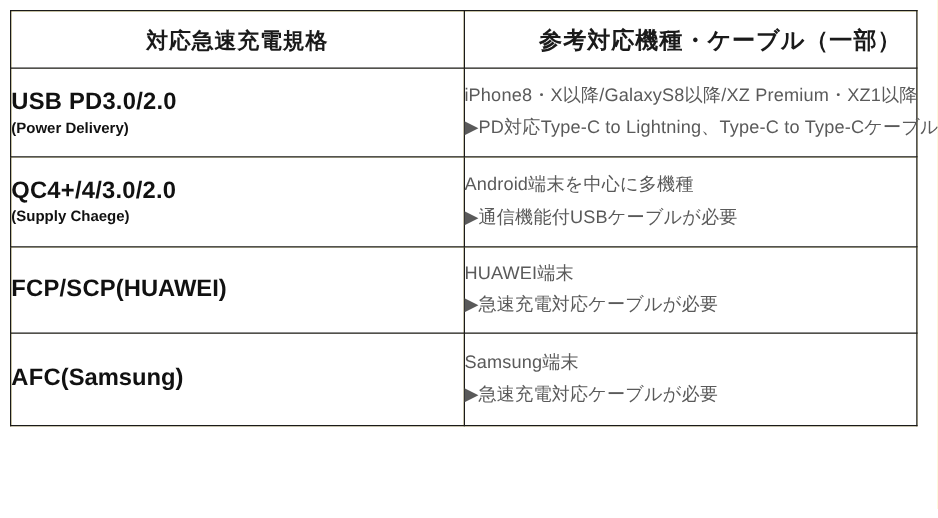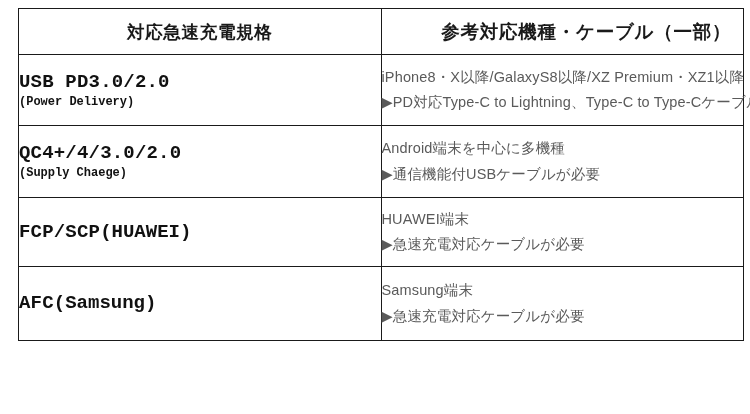--- a/index.html
+++ b/index.html
@@ -19,21 +19,21 @@
   .page {
     position: relative;
     width: 750px;
     height: 414px;
     background: #ffffff;
     box-sizing: border-box;
   }
 
   .spec-table {
     position: absolute;
-    left: 18px;
+    left: 8px;
     top: 8px;
     width: 726px;
     border-collapse: collapse;
     table-layout: fixed;
     background: #fde047;
   }
 
   .spec-table td,
   .spec-table th {
     border: 1.6px solid #1a1a1a;
@@ -51,21 +51,20 @@
     height: 45px;
     letter-spacing: 0.04em;
   }
   .head-cell.left  { font-size: 17.5px; }
   .head-cell.right { font-size: 18.5px; padding-left: 48px; }
 
   
   .col-standard {
     width: 188px;
     padding: 6px 0 6px 14px;
-    font-family: Liberation Mono, monospace;
   }
   .std-main {
     display: block;
     font-weight: 700;
     font-size: 19px;
     color: #111111;
     letter-spacing: 0.01em;
     line-height: 1.28;
   }
   .std-sub {

